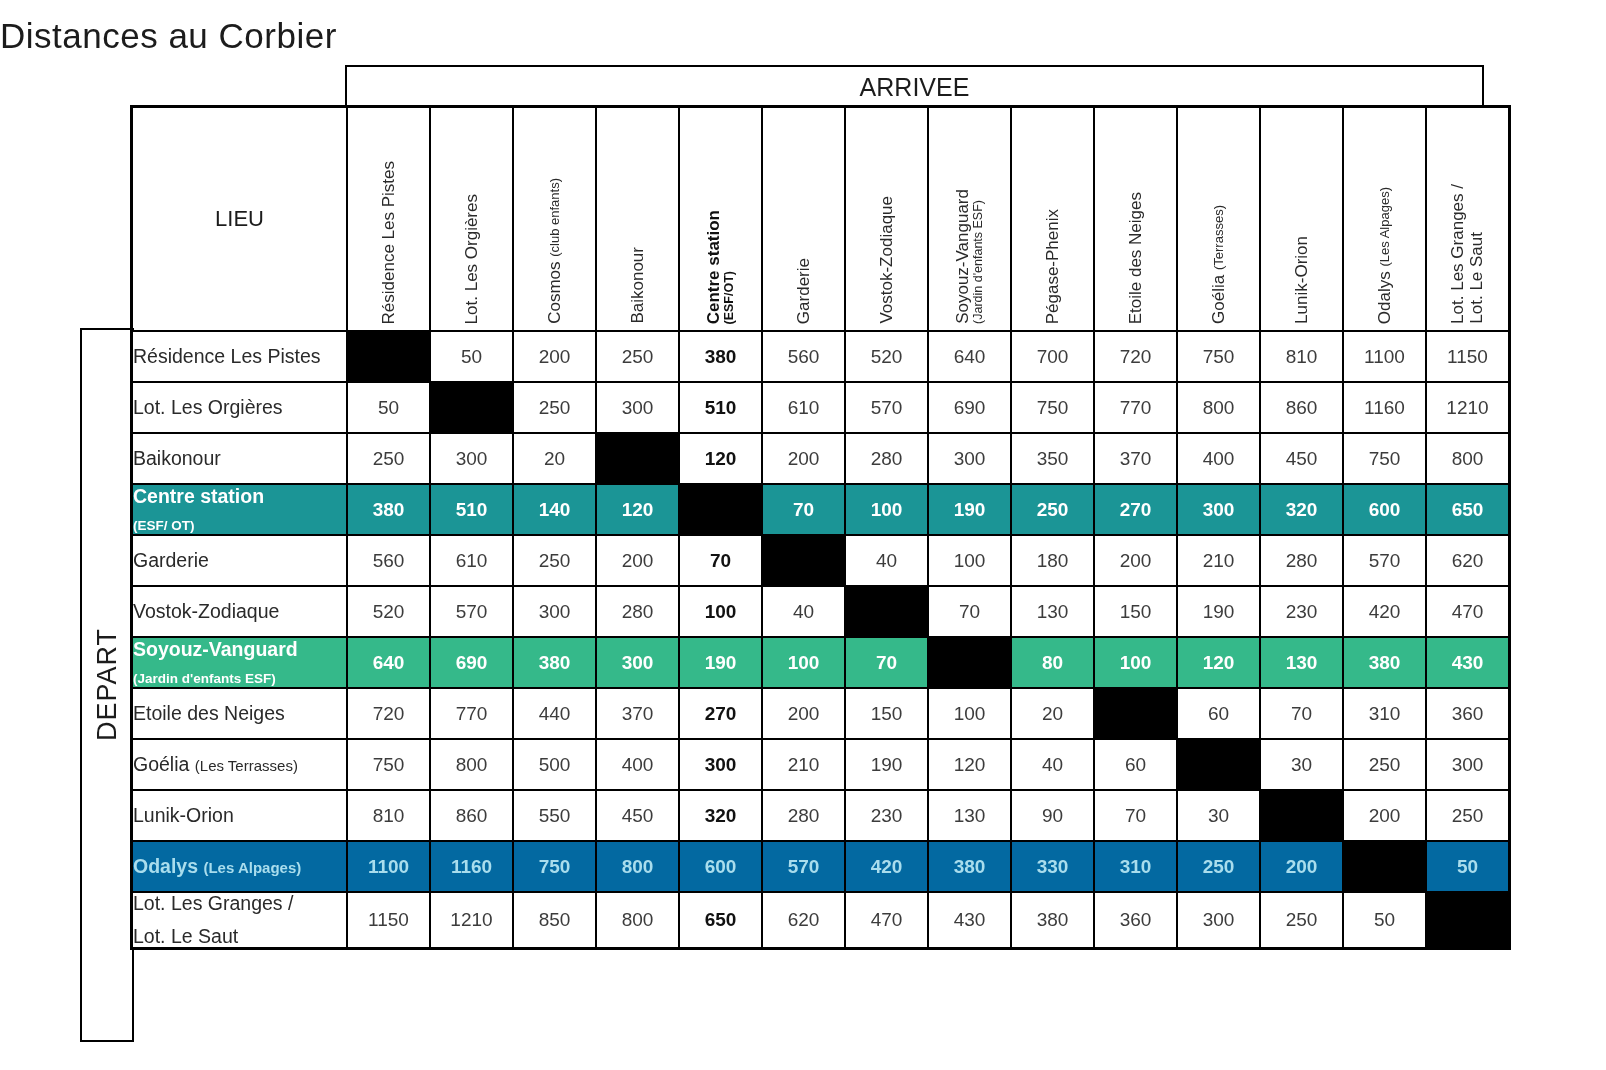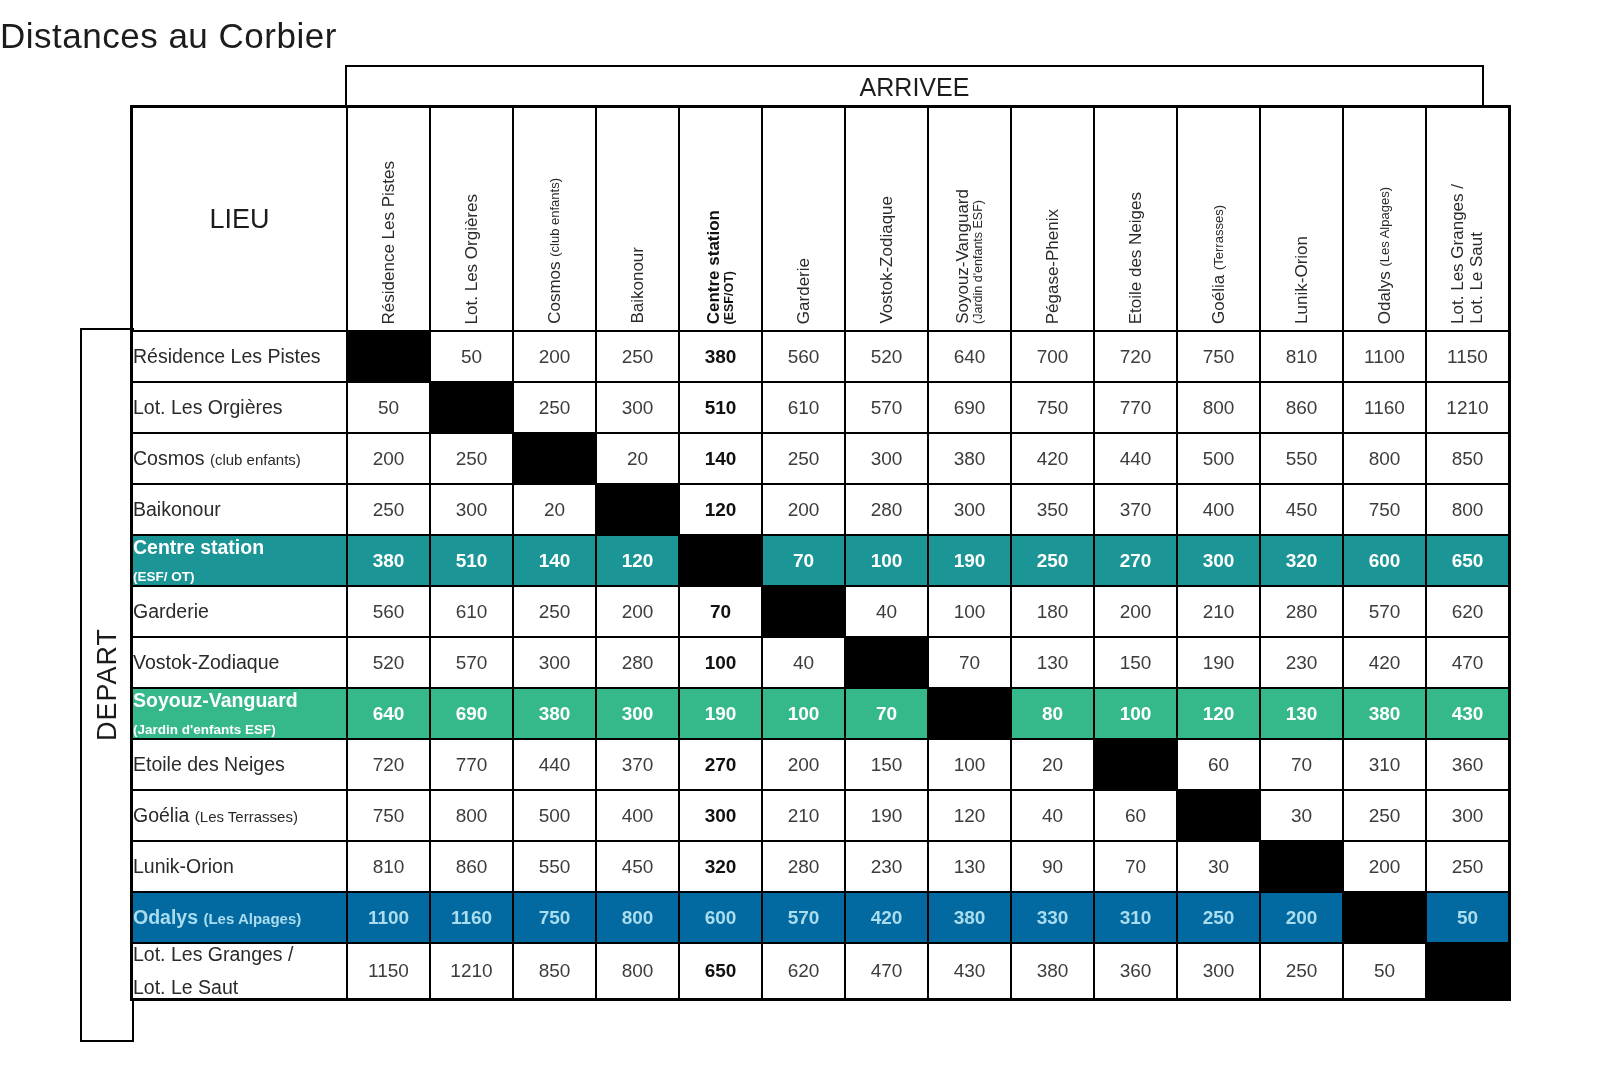--- a/index.html
+++ b/index.html
@@ -15,21 +15,21 @@
 
   .depart-box { position:absolute; left:80px; top:328px; width:50px; height:710px;
                 border:2px solid #000; display:flex; align-items:center; justify-content:center; }
   .depart-text { writing-mode:vertical-rl; transform:rotate(180deg);
                  font-size:27px; letter-spacing:1px; color:#1c1c1c; }
 
   table.grid { position:absolute; left:130px; top:105px; border-collapse:collapse;
                table-layout:fixed; border:3px solid #000; }
   table.grid th, table.grid td { border:2px solid #000; padding:0; }
 
-  th.lieu { width:213px; font-size:27px; font-weight:normal; color:#1c1c1c; }
+  th.lieu { width:213px; font-size:22px; font-weight:normal; color:#1c1c1c; }
   th.colhead { width:81px; height:222px; vertical-align:bottom; font-weight:normal; background:#fff; }
   .vwrap { display:flex; flex-direction:row; justify-content:center; align-items:flex-end;
            height:216px; padding-bottom:6px; gap:1px; }
   .vtext { writing-mode:vertical-rl; transform:rotate(180deg); font-size:17px; color:#2a2a2a;
            line-height:1.05; white-space:nowrap; }
   .vtext .paren { font-size:13px; }
   .vtext.vsub { font-size:12.5px; color:#2a2a2a; }
   .vtext.vline2 { font-size:17px; }
   .vtext.b { font-weight:bold; color:#111; }
 
@@ -169,37 +169,20 @@
           <td class="val cb">510</td>
           <td class="val">610</td>
           <td class="val">570</td>
           <td class="val">690</td>
           <td class="val">750</td>
           <td class="val">770</td>
           <td class="val">800</td>
           <td class="val">860</td>
           <td class="val">1160</td>
           <td class="val">1210</td>
-        </tr>
-        <tr class="">
-          <td class="rowhead">Cosmos <span class="paren">(club enfants)</span></td>
-          <td class="val">200</td>
-          <td class="val">250</td>
-          <td class="diag"></td>
-          <td class="val">20</td>
-          <td class="val cb">140</td>
-          <td class="val">250</td>
-          <td class="val">300</td>
-          <td class="val">380</td>
-          <td class="val">420</td>
-          <td class="val">440</td>
-          <td class="val">500</td>
-          <td class="val">550</td>
-          <td class="val">800</td>
-          <td class="val">850</td>
         </tr>
         <tr class="">
           <td class="rowhead">Baikonour</td>
           <td class="val">250</td>
           <td class="val">300</td>
           <td class="val">20</td>
           <td class="diag"></td>
           <td class="val cb">120</td>
           <td class="val">200</td>
           <td class="val">280</td>

